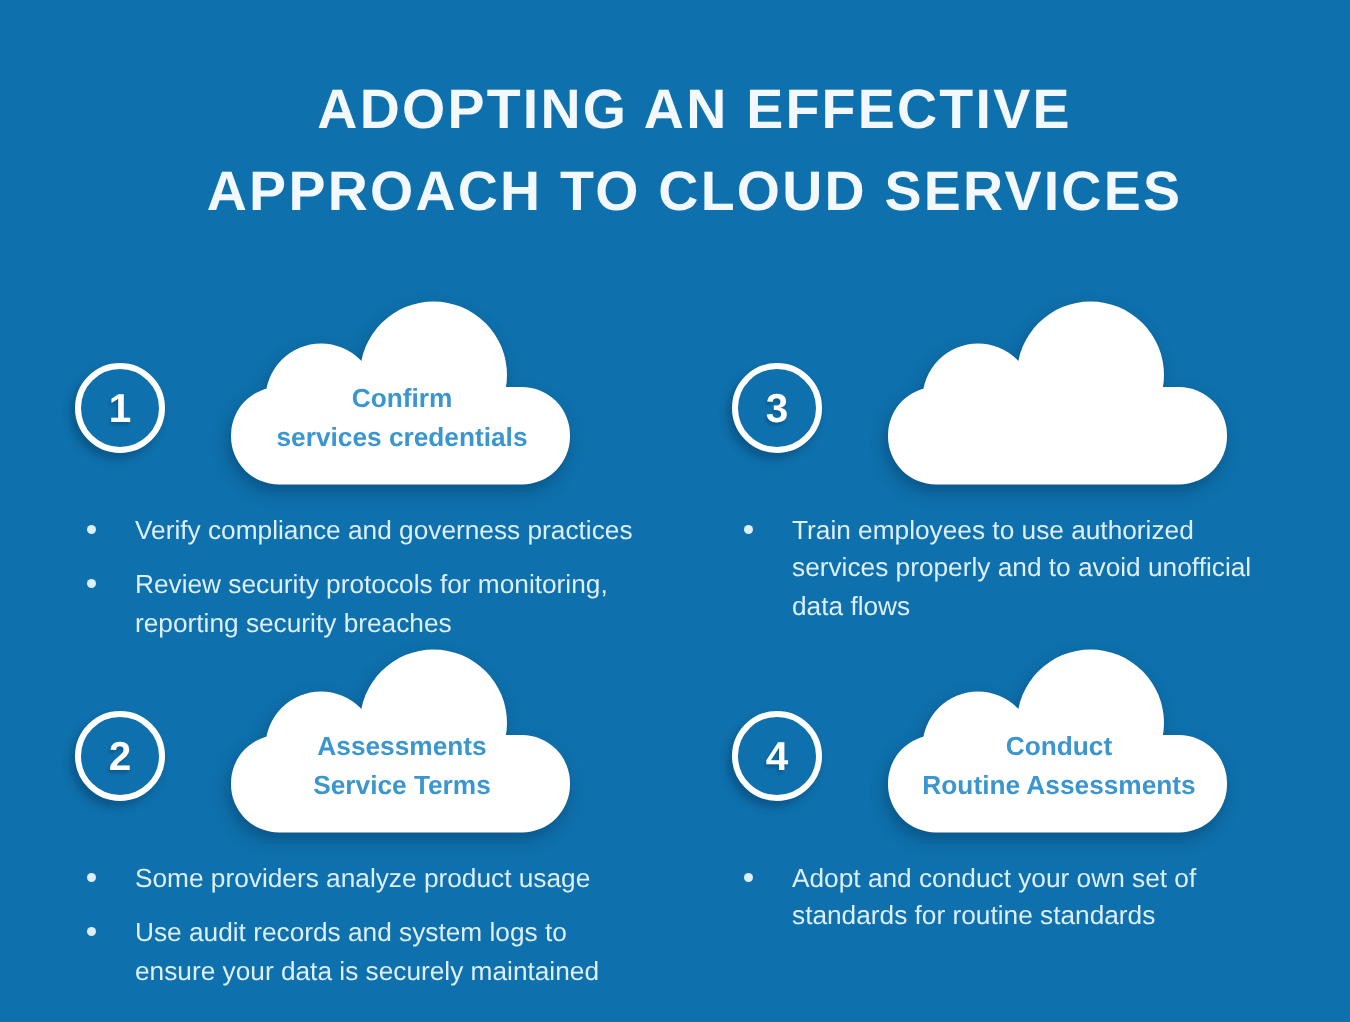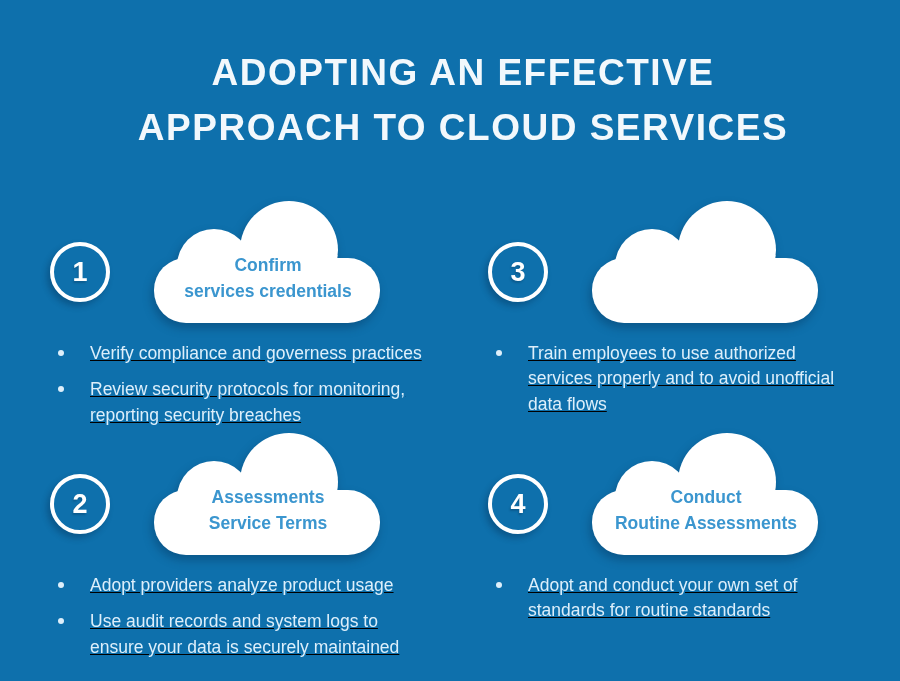--- a/index.html
+++ b/index.html
@@ -45,21 +45,21 @@
   .cloud-wrap{position:relative;width:232px;height:125px;margin-left:42px;flex:0 0 auto;}
   .cloud-svg{position:absolute;inset:0;filter:drop-shadow(-2px 5px 5px rgba(0,25,55,.30));}
   .cloud-svg .puff{fill:var(--cloud-fill);}
   .cloud-label{
     position:absolute;left:0;right:0;top:52px;
     text-align:center;
     color:var(--cloud-label);
     font-size:17.5px;font-weight:700;line-height:1.5;
     white-space:pre-line;
   }
-  .bullets{list-style:none;margin-top:16px;padding-left:20px;text-decoration:underline;}
+  .bullets{list-style:none;margin-top:16px;padding-left:20px;}
   .bullets li{display:flex;margin-bottom:11px;}
   .bullet-dot{
     width:6px;height:6px;border-radius:50%;
     background:var(--bullet-text);
     margin:9px 26px 0 0;flex:0 0 auto;
   }
   .bullet-text{
     color:var(--bullet-text);
     font-size:17.5px;line-height:1.45;
     white-space:pre-line;
@@ -130,21 +130,21 @@
           <circle class="puff" cx="137" cy="50" r="49"></circle>
           <rect class="puff" x="2" y="58" width="226" height="65" rx="32"></rect>
         </svg>
         <div class="cloud-label">Assessments
 Service Terms</div>
       </div>
     </div>
     <ul class="bullets">
       <li>
         <span class="bullet-dot"></span>
-        <span class="bullet-text">Adopt providers analyze product usage</span>
+        <span class="bullet-text">Some providers analyze product usage</span>
       </li>
       <li>
         <span class="bullet-dot"></span>
         <span class="bullet-text">Use audit records and system logs to
 ensure your data is securely maintained</span>
       </li>
     </ul>
   </section>
 
   <section class="step step-4">

